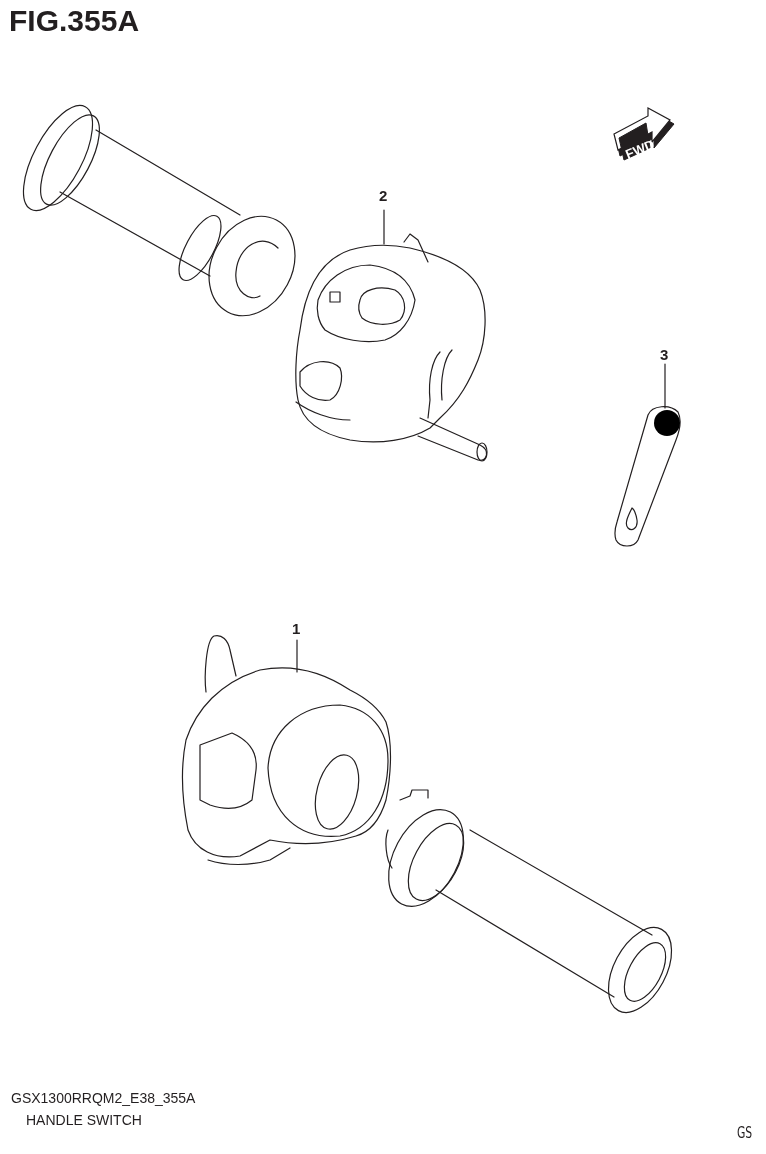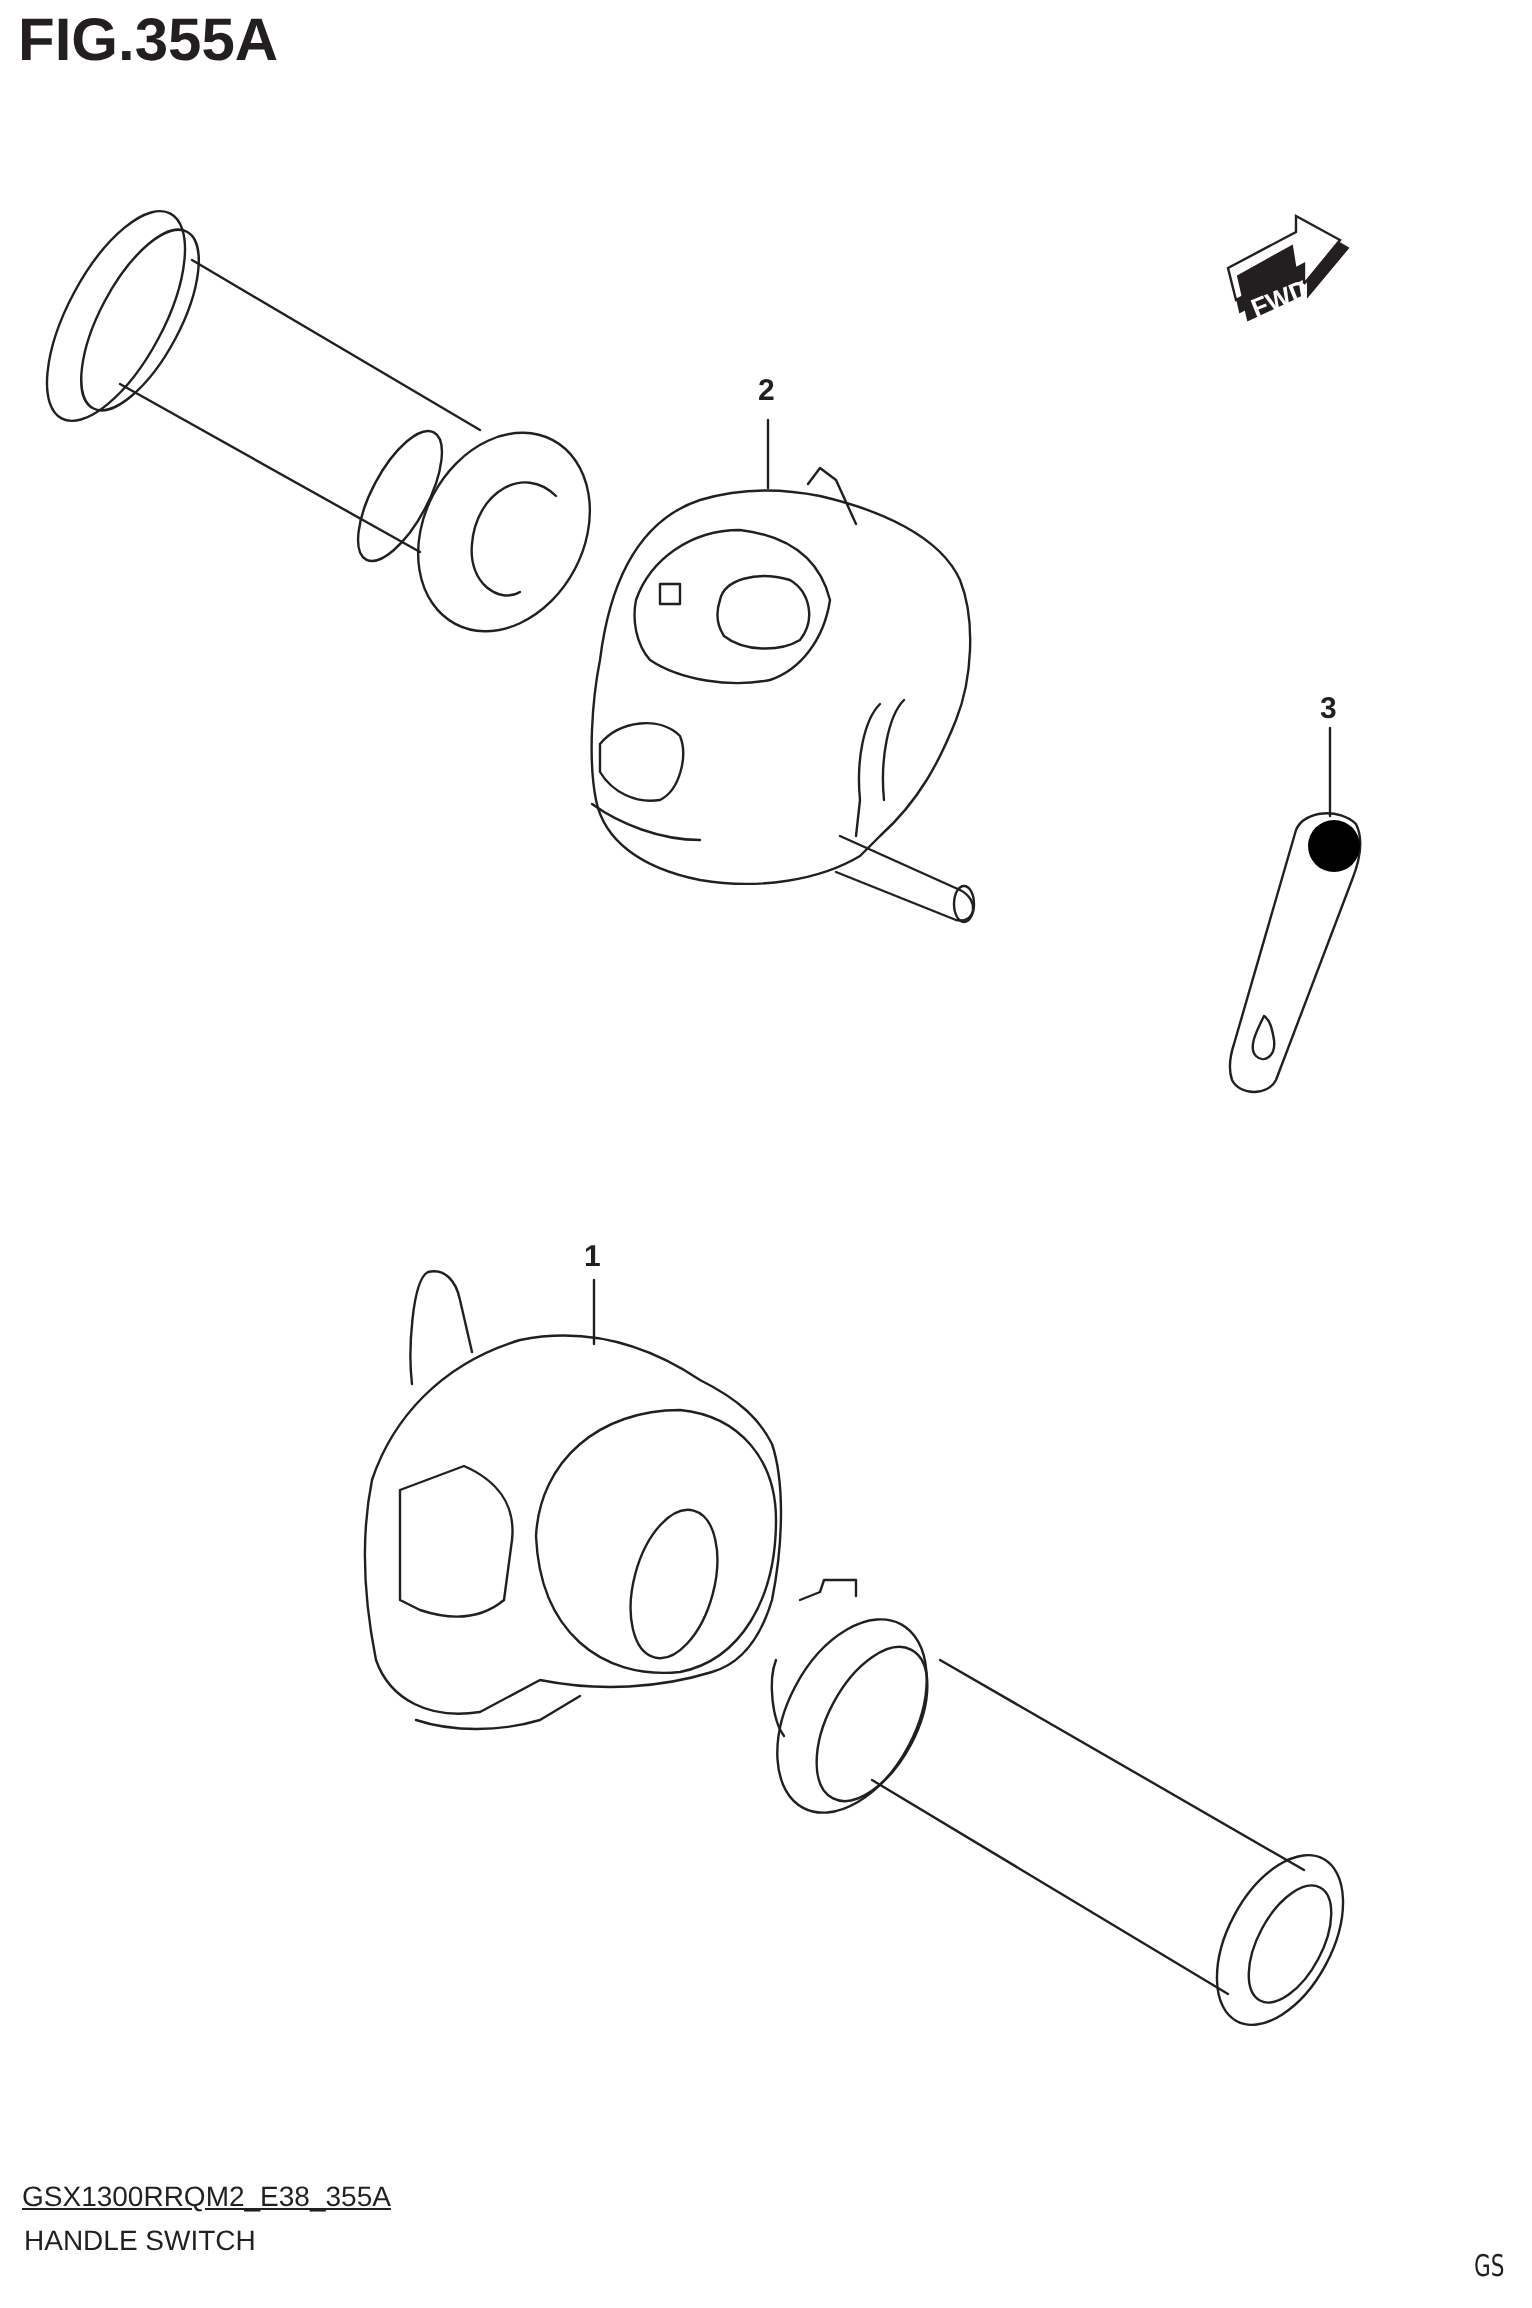--- a/index.html
+++ b/index.html
@@ -1,19 +1,19 @@
 <!DOCTYPE html>
 <html><head>
   <meta charset="utf-8">
   <style>
     html, body { margin: 0; padding: 0; background: #ffffff; }
     body { width: 766px; height: 1154px; position: relative; overflow: hidden; font-family: "Liberation Sans", sans-serif; color: #231f20; }
     .fig-title { position: absolute; left: 9px; top: 4px; font-size: 30px; font-weight: bold; letter-spacing: 0px; }
-    .footer-code { position: absolute; left: 11px; top: 1090px; font-size: 14px; text-decoration: underline; }
-    .footer-name { position: absolute; left: 12px; top: 1112px; font-size: 14px; }
+    .footer-code { position: absolute; left: 11px; top: 1090px; font-size: 14px; }
+    .footer-name { position: absolute; left: 26px; top: 1112px; font-size: 14px; }
     .footer-gs { position: absolute; left: 737px; top: 1124px; font-size: 15px; font-family: "DejaVu Sans Condensed", "DejaVu Sans", sans-serif; transform: scaleX(0.8); transform-origin: left top; }
     .callout { position: absolute; font-size: 15px; font-weight: bold; }
     svg.diagram { position: absolute; left: 0; top: 0; }
     svg.diagram path, svg.diagram ellipse, svg.diagram line, svg.diagram polyline, svg.diagram rect { fill: none; stroke: #231f20; stroke-width: 1.2; stroke-linejoin: round; stroke-linecap: round; }
   </style>
 </head>
 <body>
 
 <div class="fig-title">FIG.355A</div>
 

